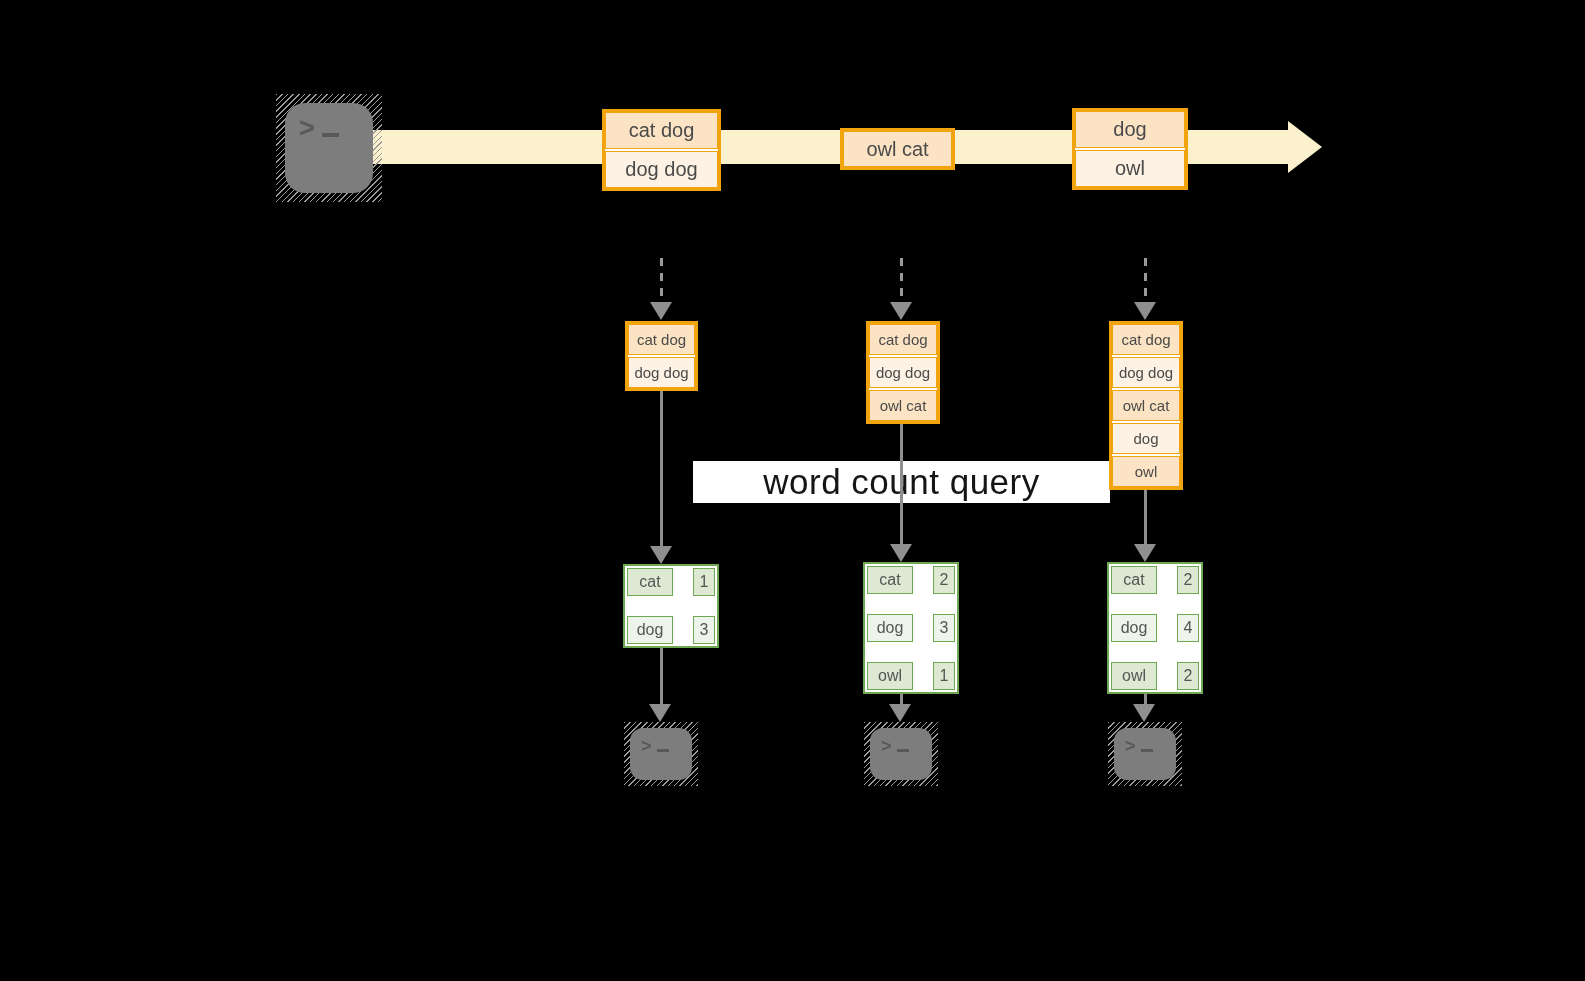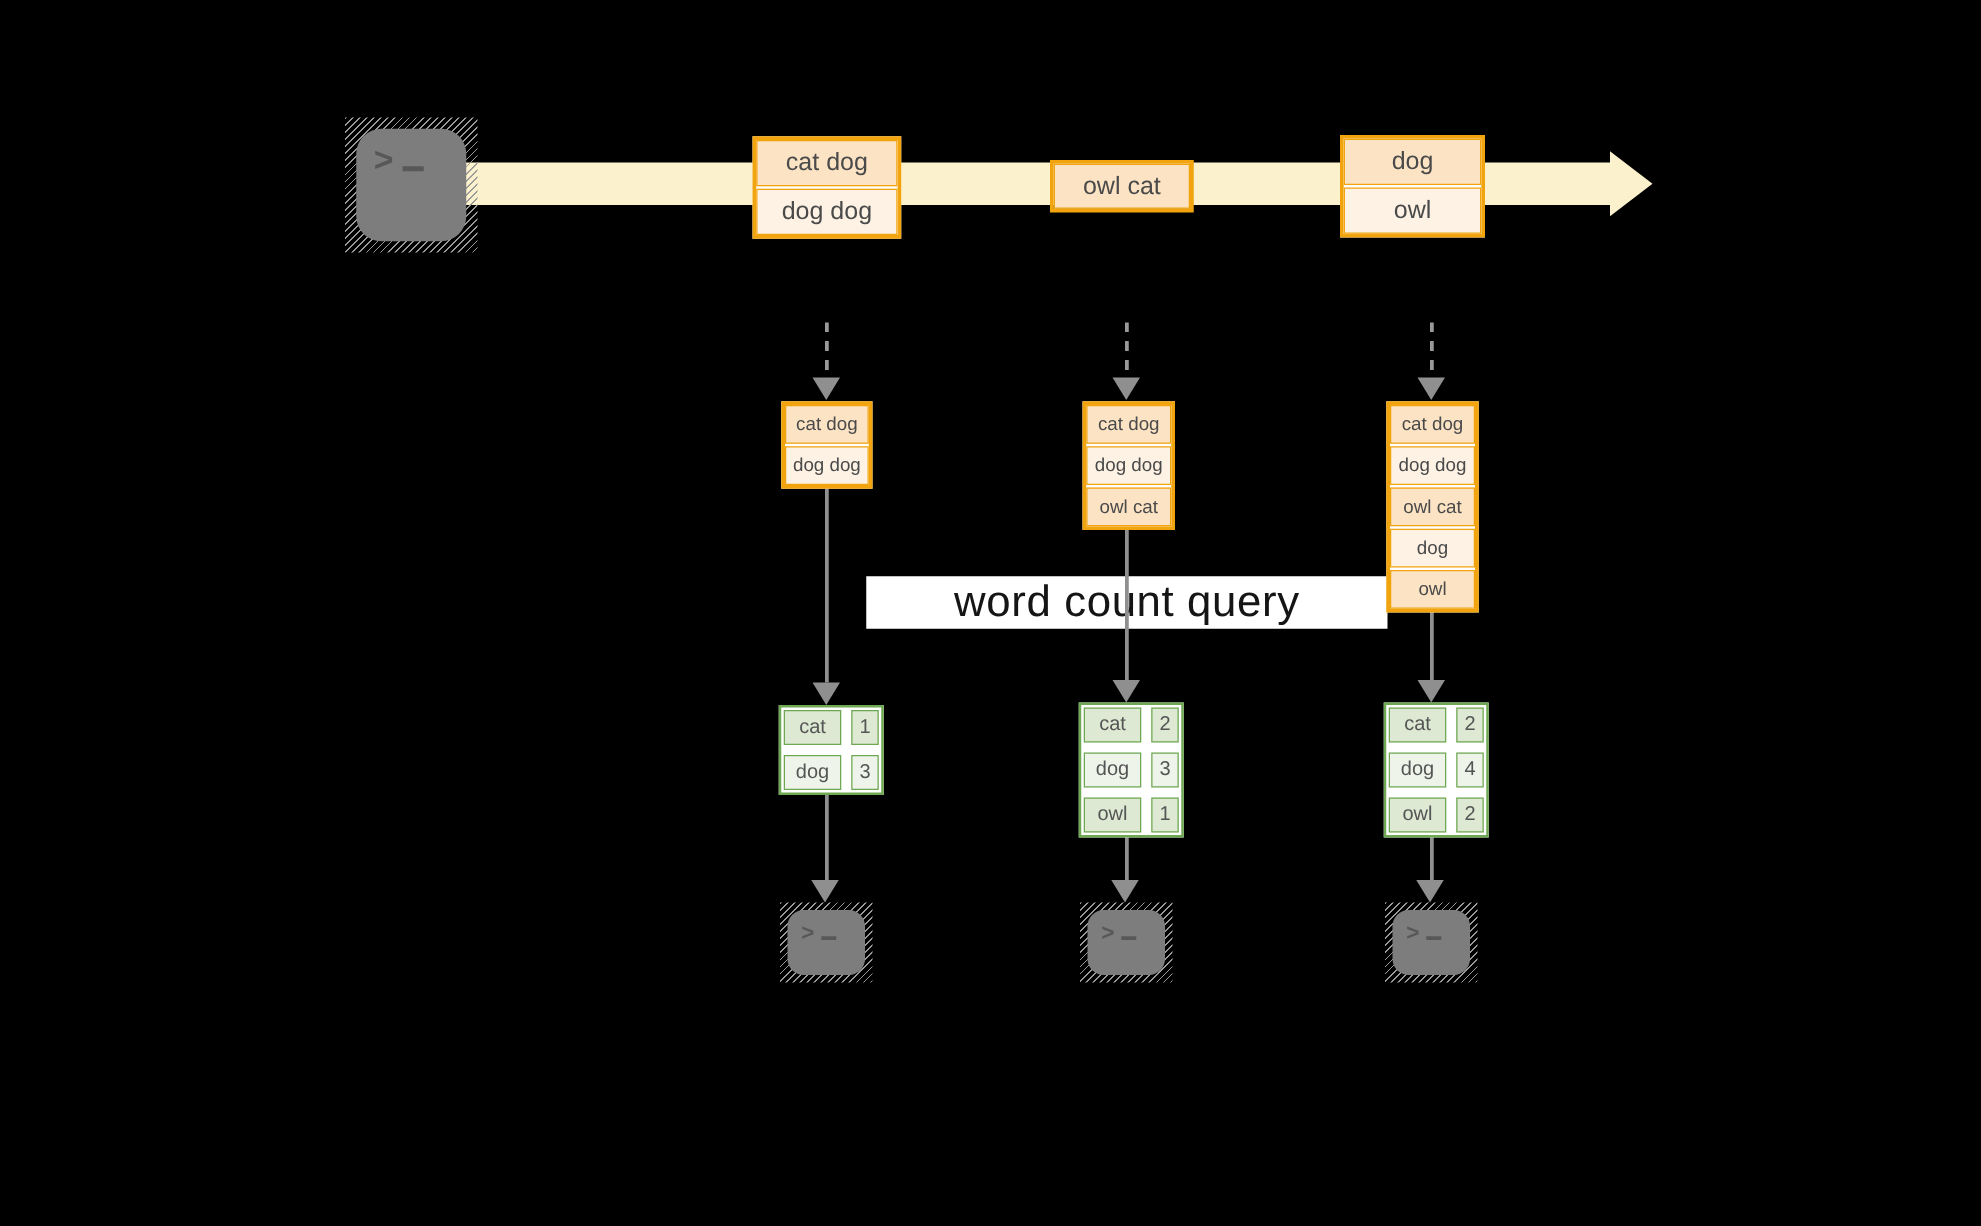--- a/index.html
+++ b/index.html
@@ -50,21 +50,21 @@
   .ah{width:0;height:0;border-left:11px solid transparent;border-right:11px solid transparent;
       border-top:18px solid var(--arrow);z-index:2;}
 
   
   .query-band{left:693px;top:461px;width:417px;height:42px;background:var(--query_bg);z-index:1;
       display:flex;align-items:center;justify-content:center;}
   .query-band span{font-size:35px;color:var(--query_text);letter-spacing:0.5px;}
 
   
   .wc{background:#fff;border:2px solid var(--table_border);padding:2px;display:grid;
-      grid-template-columns:46px 22px;gap:8px;box-sizing:border-box;z-index:3;}
+      grid-template-columns:46px 22px;gap:20px;box-sizing:border-box;z-index:3;}
   .wc .cell{border:1px solid var(--table_border);height:26px;display:flex;align-items:center;
       justify-content:center;font-size:16px;color:#555;}
   .gd{background:var(--table_fill_dark);} .gl{background:var(--table_fill_light);}
 </style>
 </head>
 <body>
 
 <div class="canvas">
 
   <div class="abs stream-band"></div>

